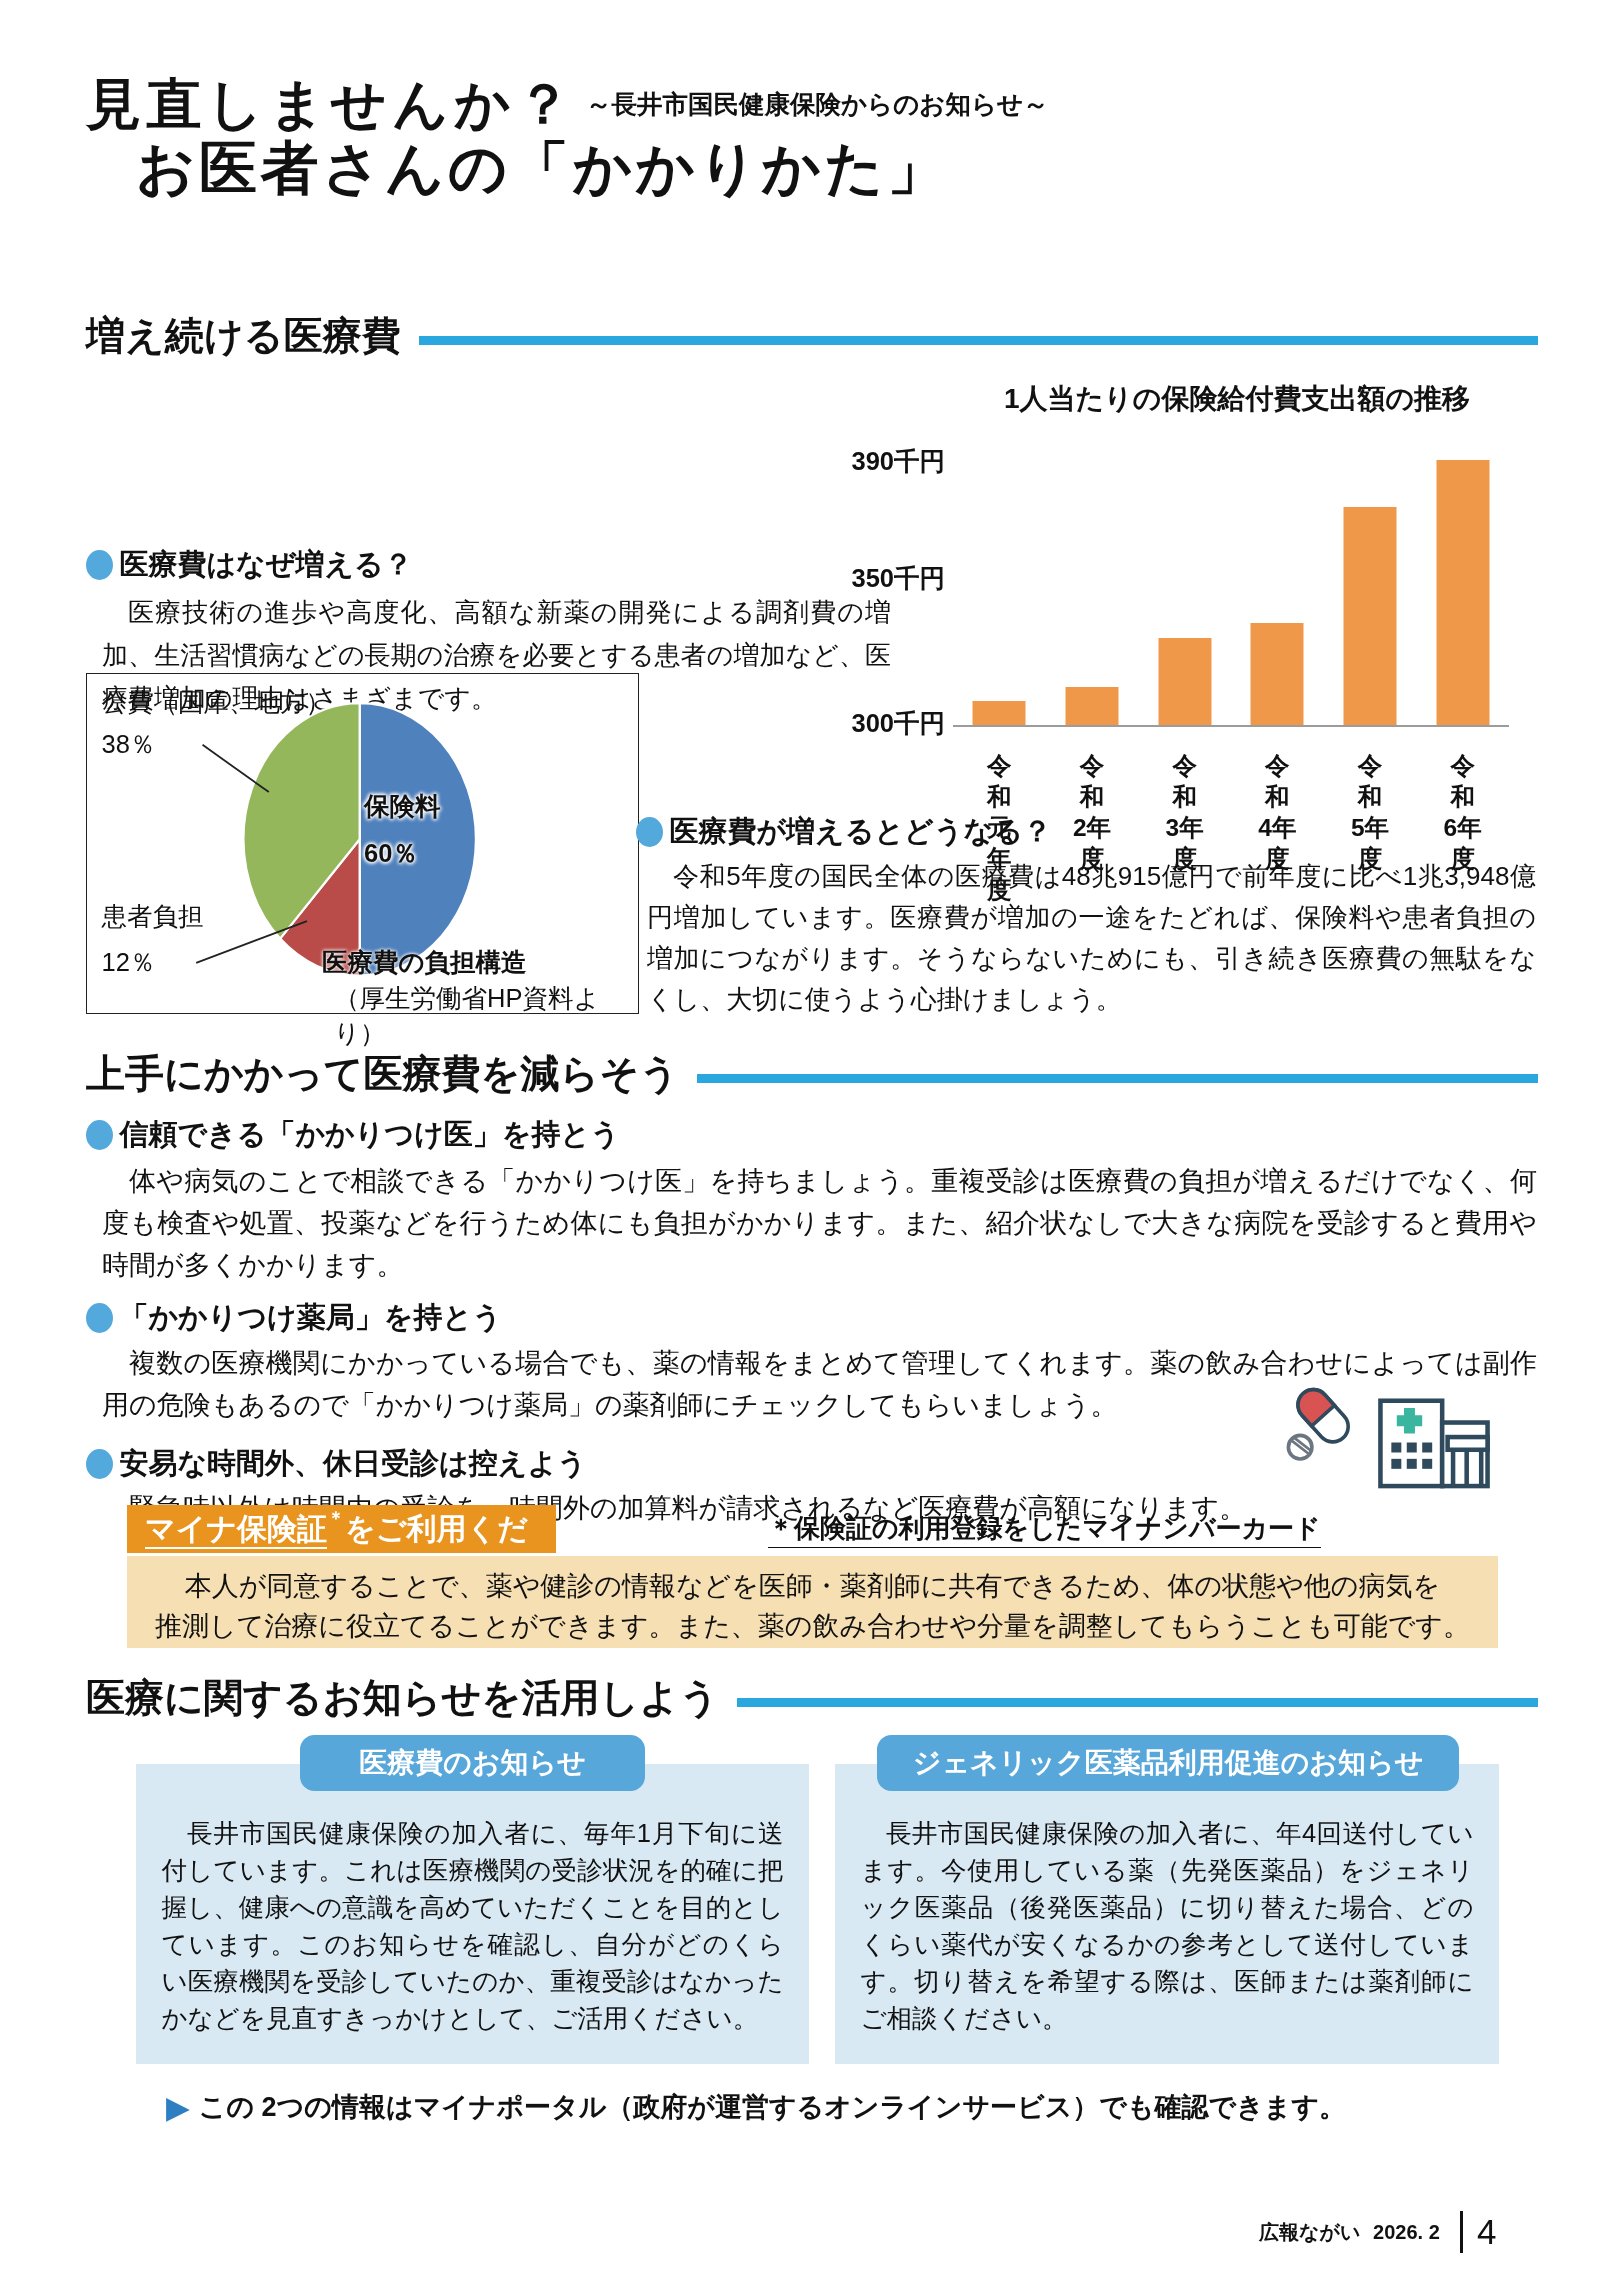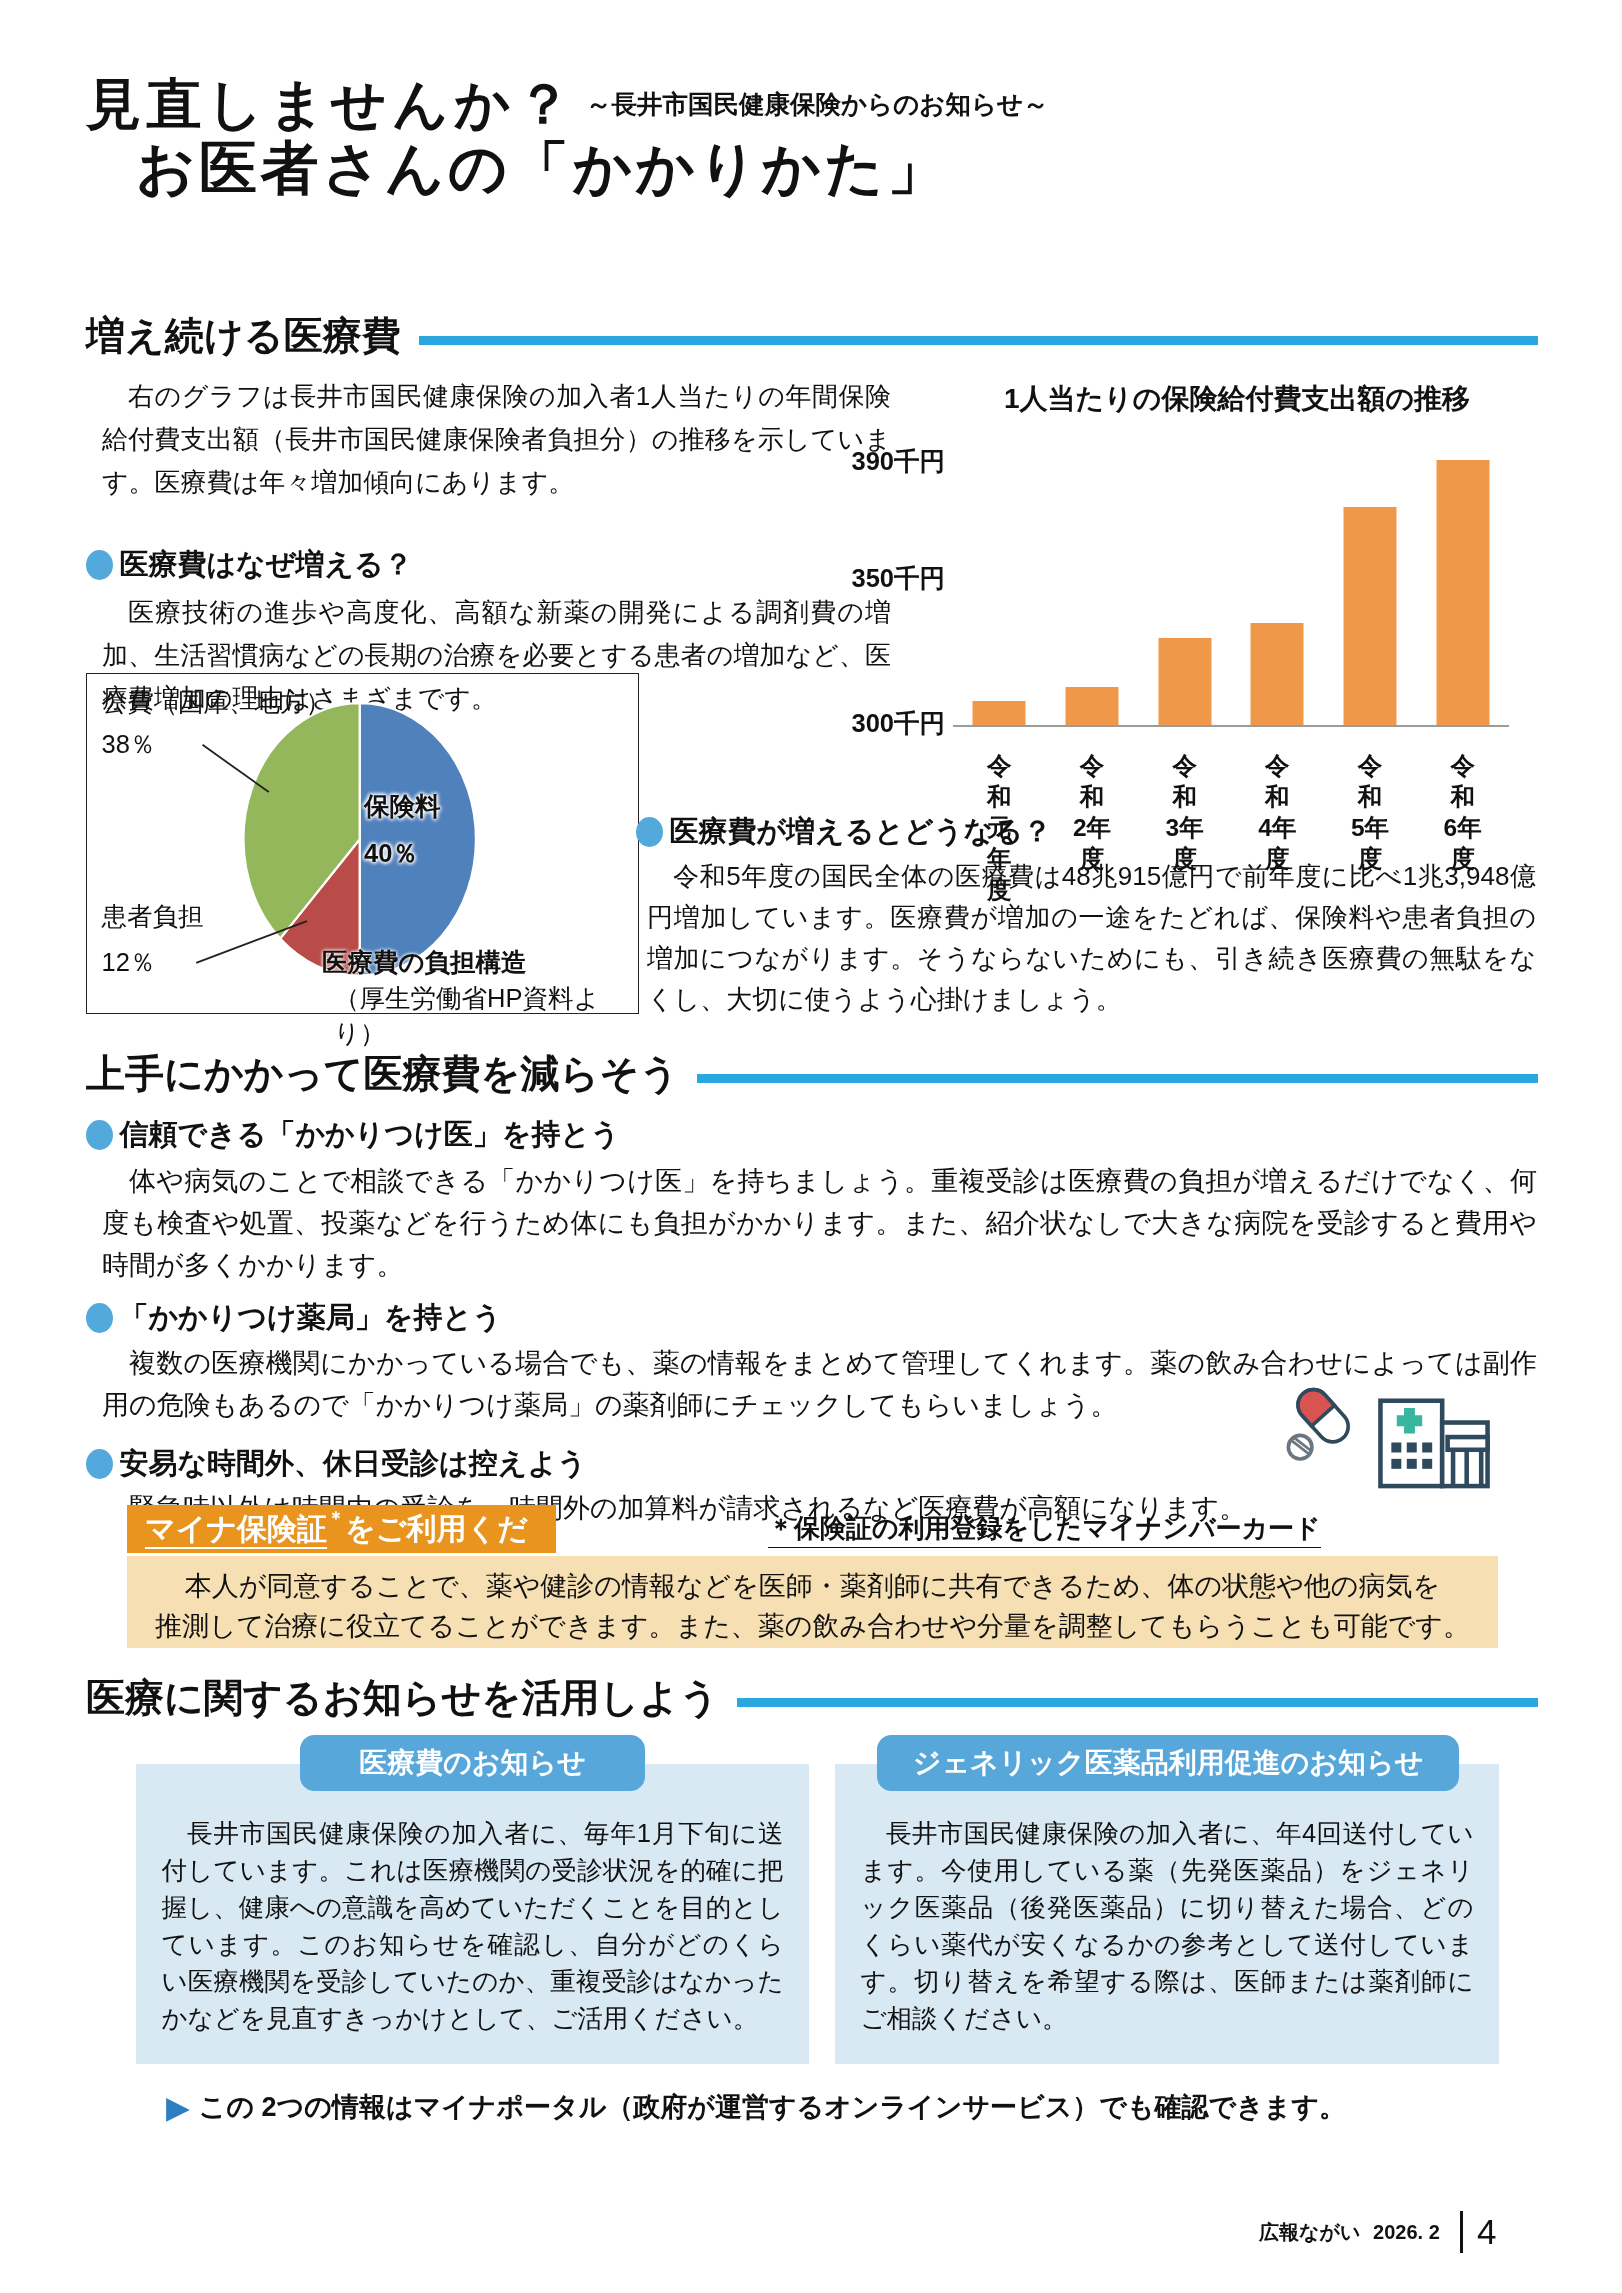--- a/index.html
+++ b/index.html
@@ -101,21 +101,20 @@
 
   <div class="abs title1">見直しませんか？</div>
   <div class="abs title2">お医者さんの「かかりかた」</div>
   <div class="abs subtitle">～長井市国民健康保険からのお知らせ～</div>
 
   <div class="abs sec-header sh1">
     <span class="txt">増え続ける医療費</span>
     <span class="rule"></span>
   </div>
 
-  <div class="abs para p1">右のグラフは長井市国民健康保険の加入者1人当たりの年間保険給付費支出額（長井市国民健康保険者負担分）の推移を示しています。医療費は年々増加傾向にあります。</div>
 
   <div class="abs q-row q1">
     <span class="q-dot"></span>
     <span>医療費はなぜ増える？</span>
   </div>
 
   <div class="abs para p2">医療技術の進歩や高度化、高額な新薬の開発による調剤費の増加、生活習慣病などの長期の治療を必要とする患者の増加など、医療費増加の理由はさまざまです。</div>
 
   <div class="abs pie-box">
     <svg width="549" height="337" viewBox="0 0 604 371">
@@ -123,21 +122,21 @@
           <path d="M300,182 L300.0,32.0 A128,150 0 0 1 300.0,332.0 Z" fill="#4F81BD" stroke="#fff" stroke-width="2.5"></path>
           <path d="M300,182 L300.0,332.0 A128,150 0 0 1 212.4,291.3 Z" fill="#B94B48" stroke="#fff" stroke-width="2.5"></path>
           <path d="M300,182 L212.4,291.3 A128,150 0 0 1 300.0,32.0 Z" fill="#95B75C" stroke="#fff" stroke-width="2.5"></path>
         </g>
       <line x1="127" y1="78" x2="200" y2="130" stroke="#222" stroke-width="2"></line>
       <line x1="120" y1="318" x2="242" y2="272" stroke="#222" stroke-width="2"></line>
     </svg>
     <div class="lab pie-kouhi">公費（国庫、地方）</div>
     <div class="lab pie-kouhi-pct">38％</div>
     <div class="lab pie-hoken">保険料</div>
-    <div class="lab pie-hoken-pct">40％</div>
+    <div class="lab pie-hoken-pct">60％</div>
     <div class="lab pie-kanja">患者負担</div>
     <div class="lab pie-kanja-pct">12％</div>
     <div class="lab pie-cap">医療費の負担構造</div>
     <div class="lab pie-cap2">（厚生労働省HP資料より）</div>
   </div>
 
   <div class="abs bar-chart">
     <div class="bar-title">1人当たりの保険給付費支出額の推移</div>
     <div class="yticks">
         <div class="ytick" style="top: 18px;">390千円</div>

